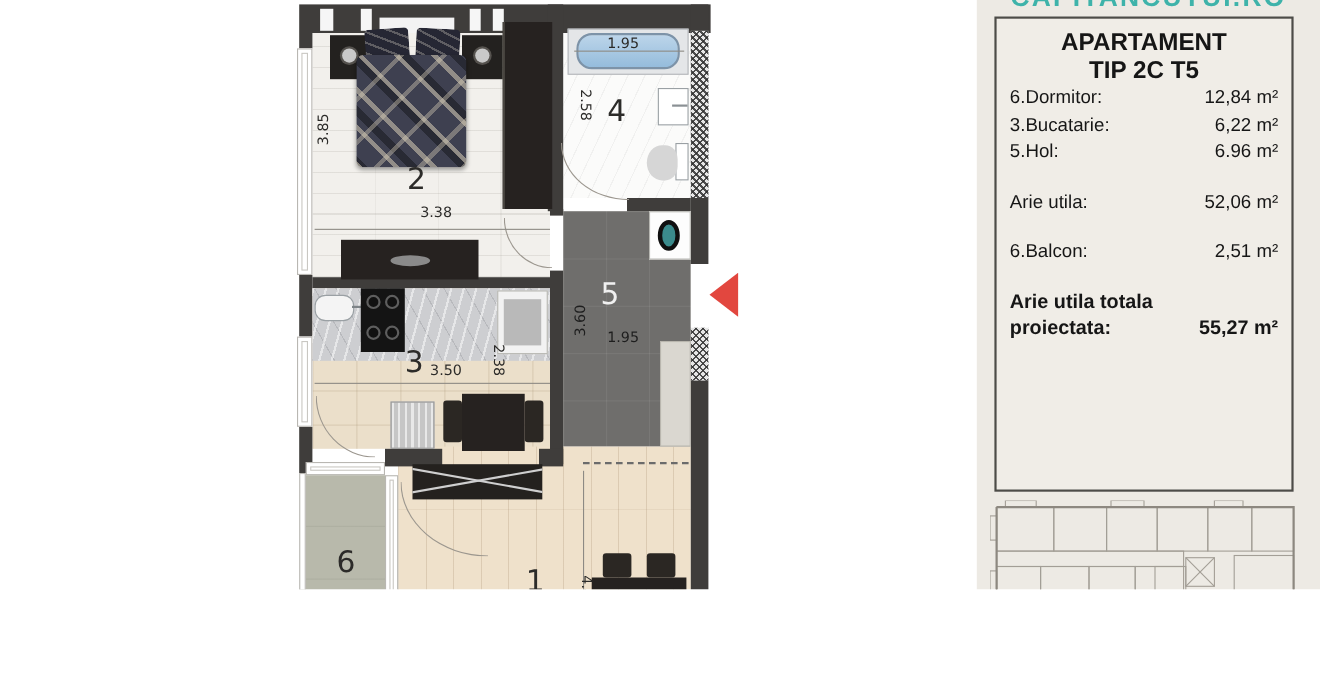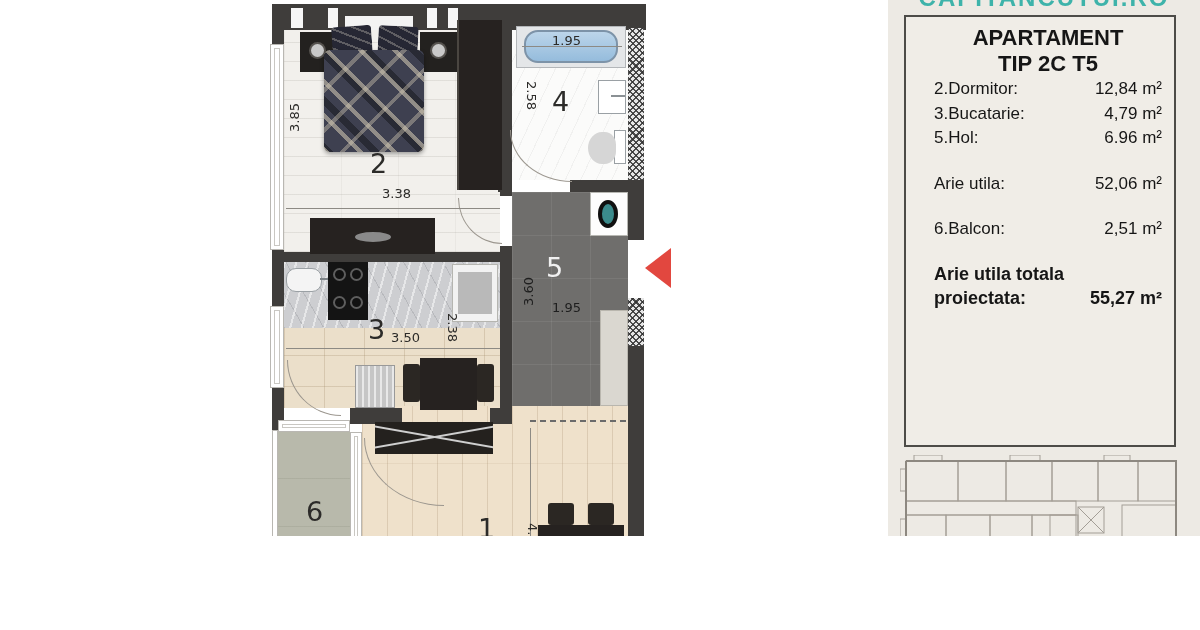--- a/index.html
+++ b/index.html
@@ -69,21 +69,21 @@
   .deskx{position:absolute;background:#24211e;overflow:hidden;}
   .xline{position:absolute;left:-6px;top:14px;width:132px;height:2px;background:#cfcfcf;}
 
   .entr-arrow{position:absolute;width:0;height:0;border-top:20px solid transparent;border-bottom:20px solid transparent;}
 
   
   #rightpanel{position:absolute;left:888px;top:0;width:312px;height:630px;background:#edeae4;}
   #siteurl{position:absolute;left:0;top:-16px;width:100%;text-align:center;font-weight:bold;
     font-size:24px;letter-spacing:2px;}
   #infobox{position:absolute;left:16px;top:15px;width:272px;height:432px;background:#f0ede7;
-    border:2px solid #4d4c48;box-sizing:border-box;padding:8px 12px 0 28px;color:#161616;}
+    border:2px solid #4d4c48;box-sizing:border-box;padding:8px 12px 0 12px;color:#161616;}
   .ib-title{text-align:center;font-weight:bold;font-size:22px;line-height:26px;}
   .ib-row{display:flex;justify-content:space-between;font-size:17px;line-height:24.5px;}
   .ib-row.bold{font-weight:bold;font-size:18px;}
   .sp24{height:21px;} .sp20{height:20px;}
   #miniplan{position:absolute;left:12px;top:455px;}
 </style>
 </head>
 <body>
 <div id="stage">
 
@@ -207,26 +207,26 @@
     <span class="plabel roomnum" style="left:36px;top:496px;">6</span>
   </div>
 
   <div id="rightpanel">
     <div id="siteurl" style="color:#3eb3aa;">CAPITANCUTUI.RO</div>
 
     <div id="infobox">
       <div class="ib-title">APARTAMENT</div>
       <div class="ib-title">TIP 2C T5</div>
       <div class="ib-row">
-        <span>2.Dormitor:</span>
+        <span>6.Dormitor:</span>
         <span>12,84 m²</span>
       </div>
       <div class="ib-row">
         <span>3.Bucatarie:</span>
-        <span>4,79 m²</span>
+        <span>6,22 m²</span>
       </div>
       <div class="ib-row">
         <span>5.Hol:</span>
         <span>6.96 m²</span>
       </div>
       <div class="sp24"></div>
       <div class="ib-row">
         <span>Arie utila:</span>
         <span>52,06 m²</span>
       </div>

